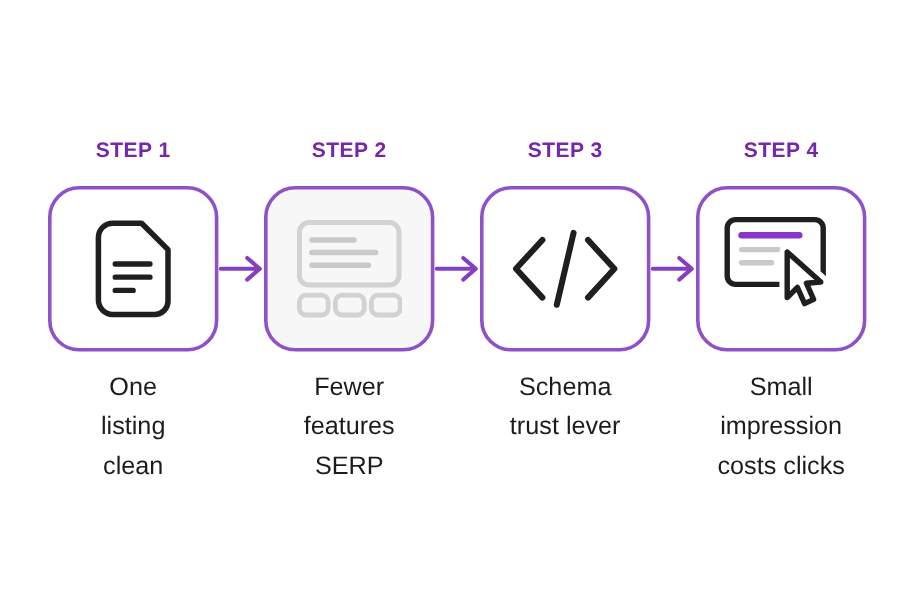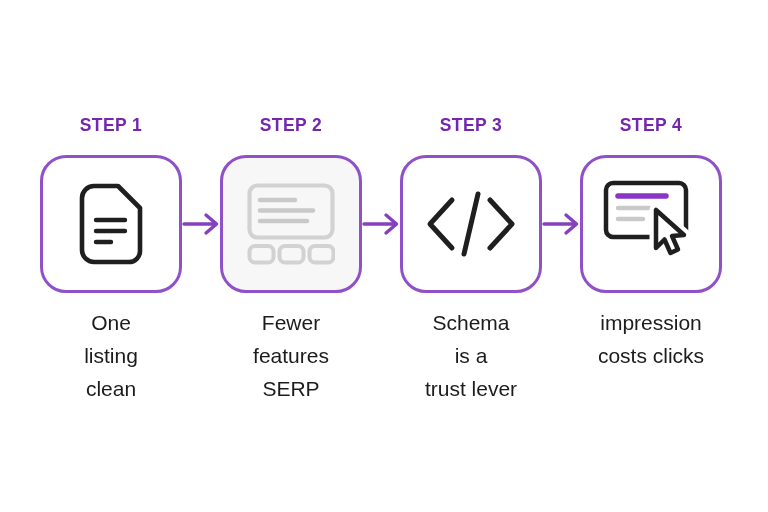--- a/index.html
+++ b/index.html
@@ -136,22 +136,22 @@
       <span>listing</span>
       <span>clean</span>
     </div>
     <div class="caption c3">
       <span>Fewer</span>
       <span>features</span>
       <span>SERP</span>
     </div>
     <div class="caption c5">
       <span>Schema</span>
-      <span>is a</span>
       <span>trust lever</span>
     </div>
     <div class="caption c7">
+      <span>Small</span>
       <span>impression</span>
       <span>costs clicks</span>
     </div>
 
   </div>
 </div>
 
 </body></html>

